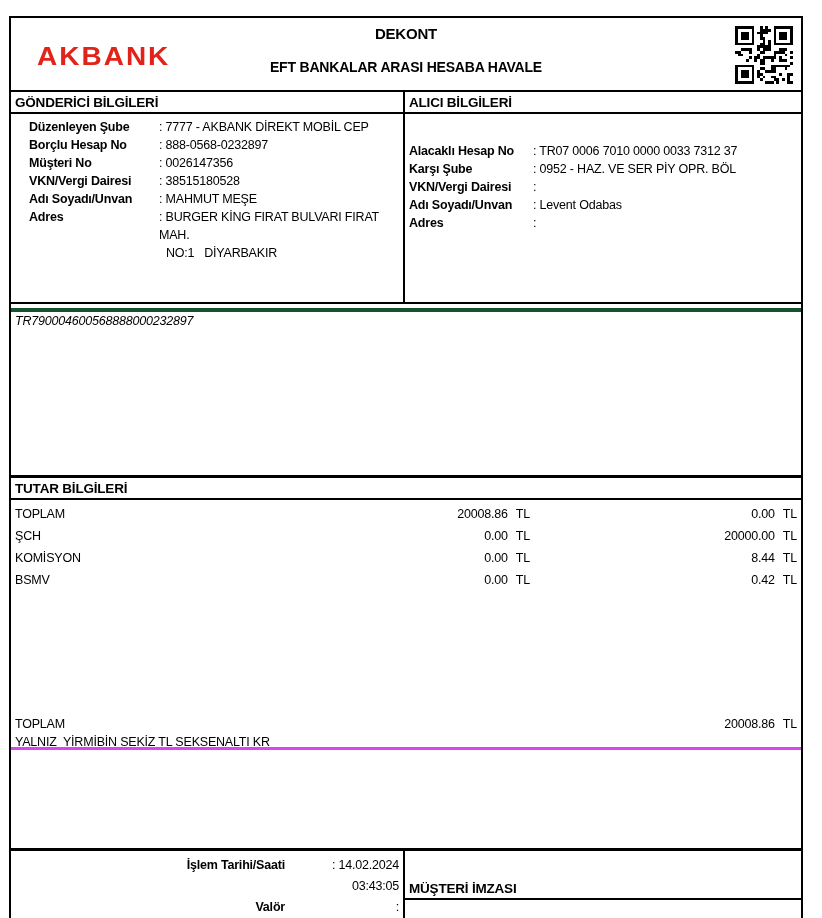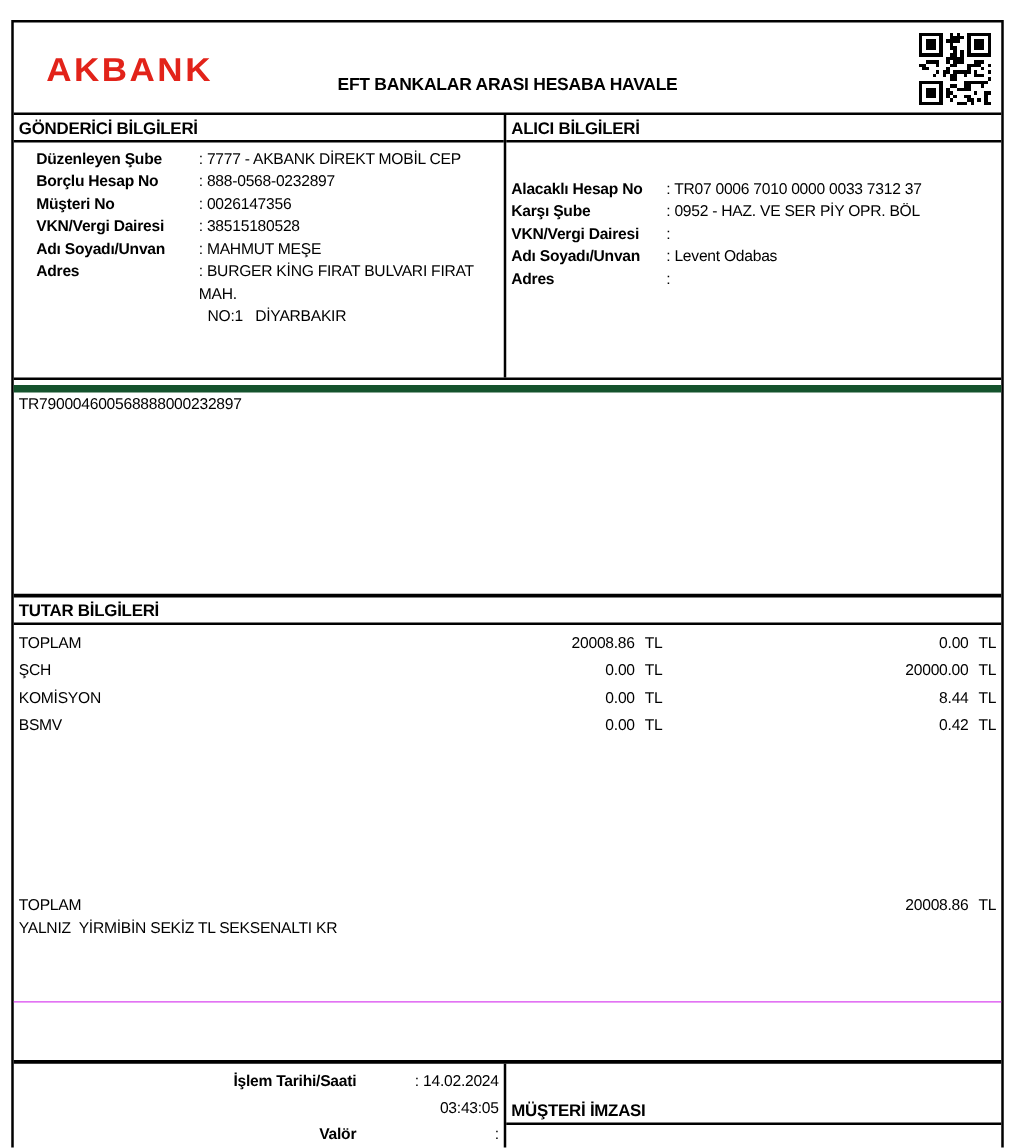--- a/index.html
+++ b/index.html
@@ -25,25 +25,25 @@
   .rows.offset { padding-top:28px; }
   .info-row { display:flex; font-size:12.5px; line-height:18px; }
   .info-row .lbl { font-weight:bold; flex:0 0 auto; }
   .col-left  .info-row .lbl { width:130px;margin-left:14px; }
   .col-right .info-row .lbl { width:124px; }
   .info-row .val { flex:1; white-space:pre-wrap; }
   .info-row .val::before { content:": "; }
   .val2 { padding-left:7px; white-space:pre-wrap; }
 
   
-  .sec-desc { position:absolute; left:0; top:290px; width:790px; height:170px; border-top:6px solid #14532d; border-bottom:3px solid #000; }
+  .sec-desc { position:absolute; left:0; top:290px; width:790px; height:170px; border-top:4px solid #14532d; border-bottom:3px solid #000;font-style:italic; }
   .desc-text { padding:2px 4px; font-size:12.5px; }
 
   
-  .sec-amounts { position:absolute; left:0; top:460px; width:790px; height:324px; border-bottom:1px solid #d946ef; }
+  .sec-amounts { position:absolute; left:0; top:460px; width:790px; height:272px; border-bottom:3px solid #d946ef; }
   .amt-title { font-size:13.5px; font-weight:bold; padding:3px 4px 2px 4px; border-bottom:2px solid #000; }
   .amt-rows { margin-top:3px; }
   .amt-row { position:relative; height:22px; font-size:12.5px; line-height:22px; }
   .amt-row .lbl { position:absolute; left:4px; }
   .amt-c1 { position:absolute; right:271px; }
   .amt-c2 { position:absolute; right:4px; }
   .cur { margin-left:8px;margin-top:38px; }
   .toplam { position:absolute; left:4px; right:4px; top:236px; height:20px; font-size:12.5px; line-height:20px; }
   .toplam .lbl { position:absolute; left:0; }
   .toplam .tval { position:absolute; right:0; }
@@ -59,20 +59,21 @@
   .foot-right { flex:1; }
   .sig-title { font-size:13.5px; font-weight:bold; padding:14px 4px 2px 4px; border-bottom:2px solid #000;margin-top:16px; }
 </style>
 </head>
 <body>
 
 <div class="doc">
 
   <div class="sec-header">
     <div class="logo" style="color: rgb(226, 35, 26);">AKBANK</div>
+    <div class="title">DEKONT</div>
     <div class="subtitle">EFT BANKALAR ARASI HESABA HAVALE</div>
     <div class="qr">
       <svg viewBox="0 0 21 21" shape-rendering="crispEdges" xmlns="http://www.w3.org/2000/svg">
           <rect x="0" y="0" width="21" height="21" fill="#fff"></rect>
           <rect x="9" y="0" width="1" height="1" fill="#000"></rect>
           <rect x="11" y="0" width="1" height="1" fill="#000"></rect>
           <rect x="9" y="1" width="1" height="1" fill="#000"></rect>
           <rect x="10" y="1" width="1" height="1" fill="#000"></rect>
           <rect x="11" y="1" width="1" height="1" fill="#000"></rect>
           <rect x="12" y="1" width="1" height="1" fill="#000"></rect>

